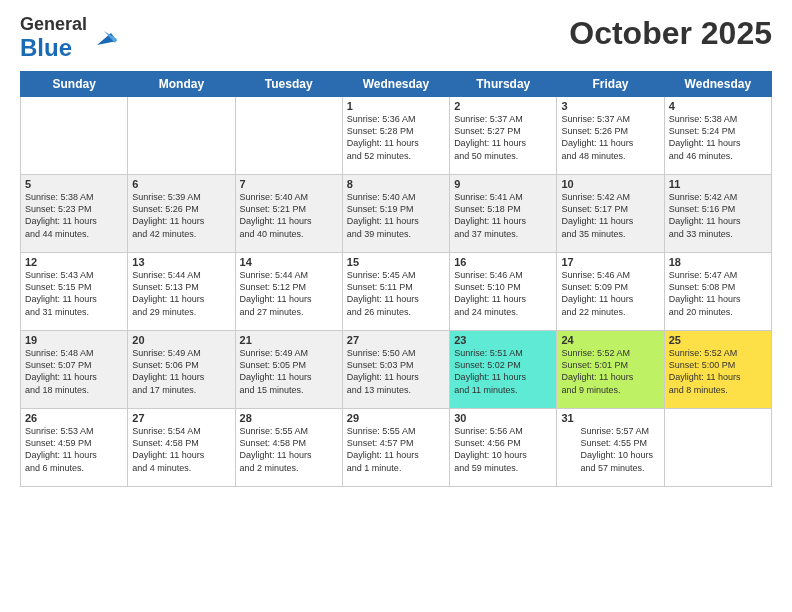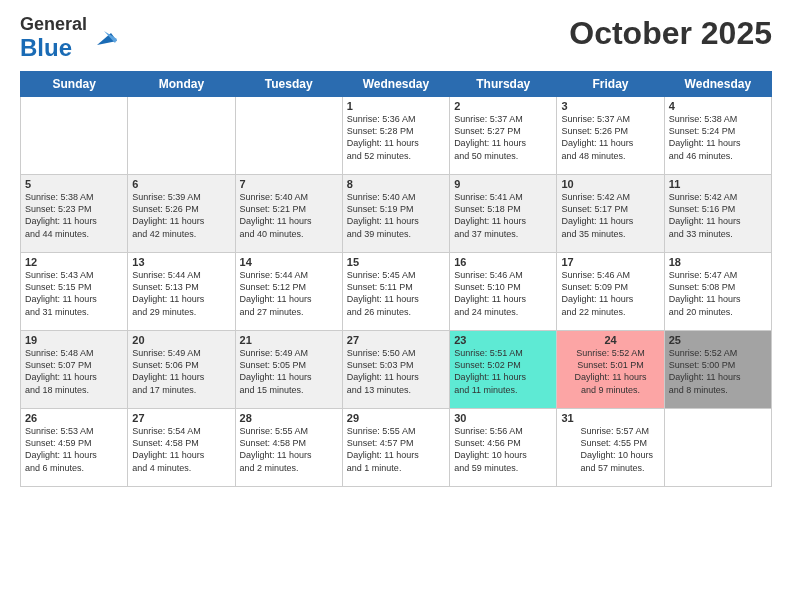--- a/index.html
+++ b/index.html
@@ -291,28 +291,28 @@
 Daylight: 11 hours
 and 13 minutes.</div>
           </td>
           <td style="background: #5eead4;">
             <span class="day-num">23</span>
             <div class="day-info" style="white-space: pre-line;">Sunrise: 5:51 AM
 Sunset: 5:02 PM
 Daylight: 11 hours
 and 11 minutes.</div>
           </td>
-          <td style="background: #fca5a5; text-align: center;">
+          <td style="background: #bef264;">
             <span class="day-num">24</span>
             <div class="day-info" style="white-space: pre-line;">Sunrise: 5:52 AM
 Sunset: 5:01 PM
 Daylight: 11 hours
 and 9 minutes.</div>
           </td>
-          <td style="background: #a3a3a3;">
+          <td style="background: #fde047;">
             <span class="day-num">25</span>
             <div class="day-info" style="white-space: pre-line;">Sunrise: 5:52 AM
 Sunset: 5:00 PM
 Daylight: 11 hours
 and 8 minutes.</div>
           </td>
         </tr>
         <tr>
           <td>
             <span class="day-num">26</span>

